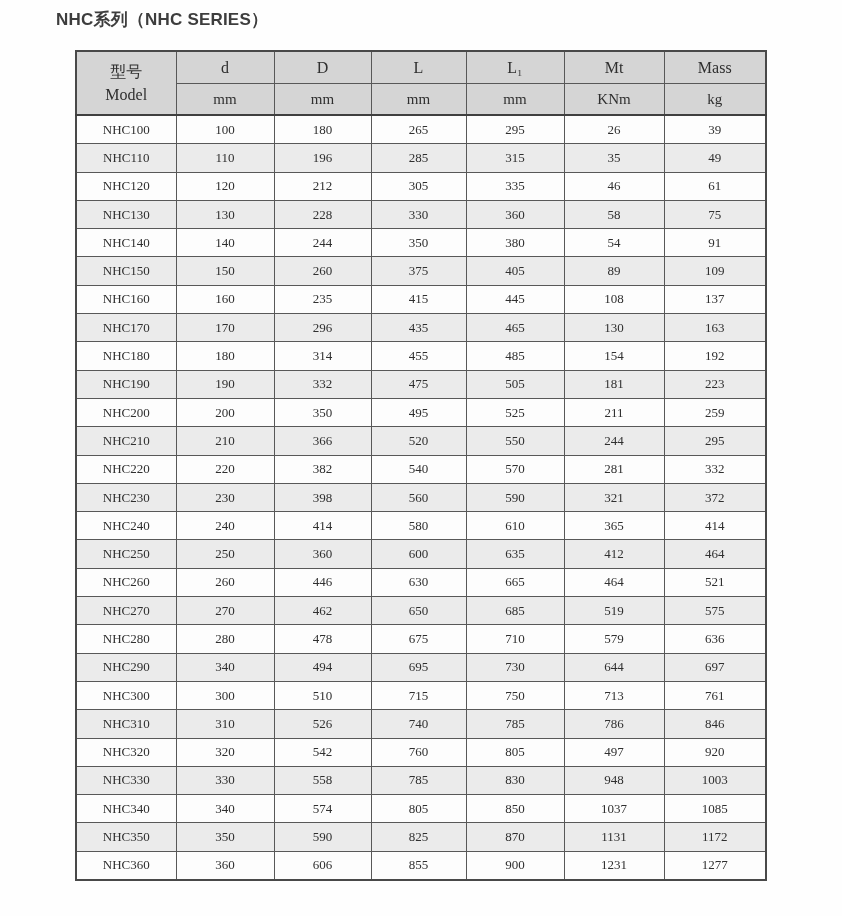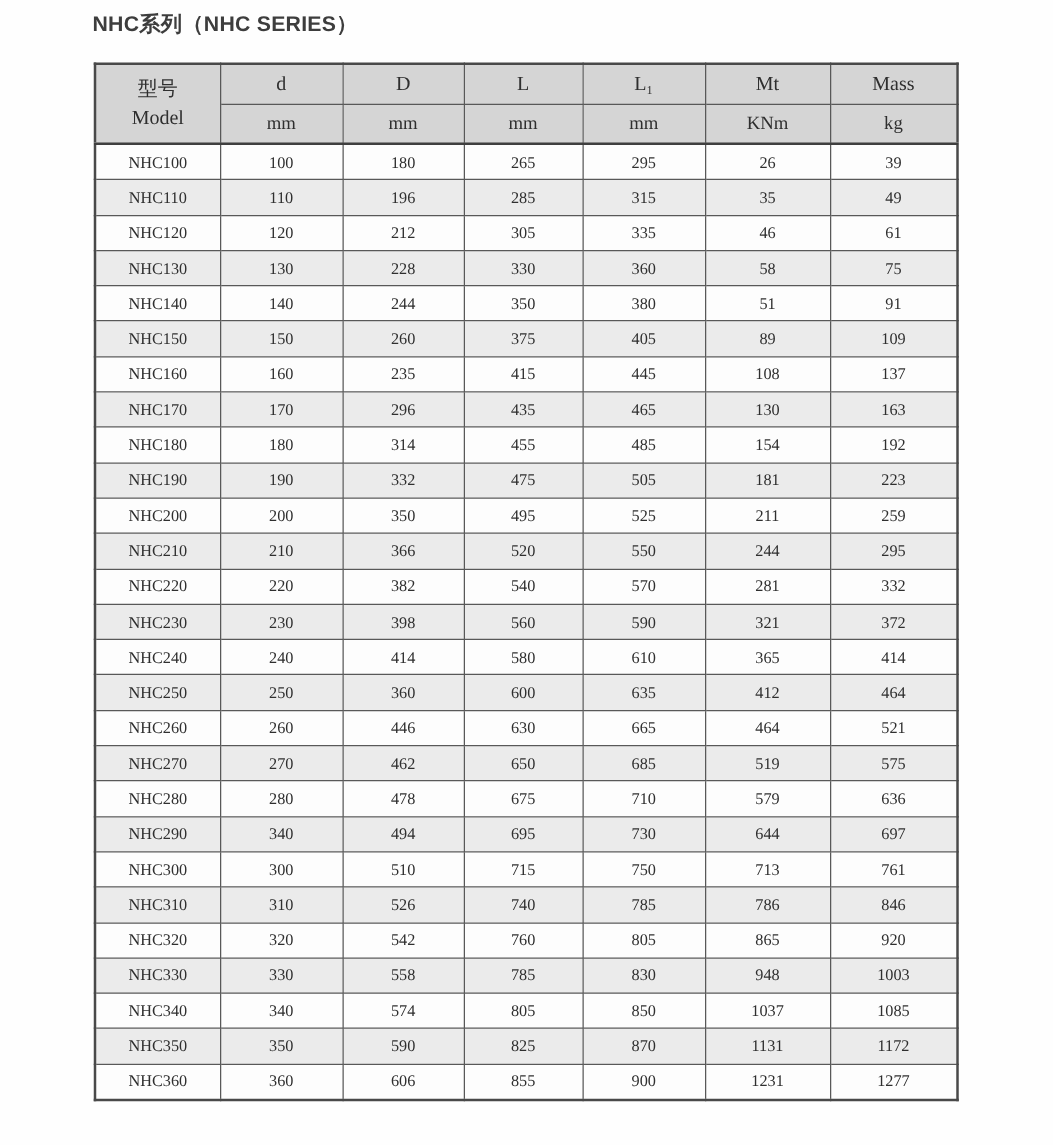--- a/index.html
+++ b/index.html
@@ -10,21 +10,21 @@
   .page {
     position: relative;
     width: 842px;
     height: 916px;
     background: #fefefe;
     overflow: hidden;
     font-family: "Liberation Serif", serif;
   }
   .title {
     position: absolute;
-    left: 74px;
+    left: 56px;
     top: 8px;
     margin: 0;
     font-family: "Liberation Sans", sans-serif;
     font-weight: bold;
     font-size: 17px;
     color: #3d3d3d;
     letter-spacing: 0.2px;
   }
   table.spec-table {
     position: absolute;
@@ -147,21 +147,21 @@
           <td>360</td>
           <td>58</td>
           <td>75</td>
         </tr>
         <tr>
           <td>NHC140</td>
           <td>140</td>
           <td>244</td>
           <td>350</td>
           <td>380</td>
-          <td>51</td>
+          <td>54</td>
           <td>91</td>
         </tr>
         <tr>
           <td>NHC150</td>
           <td>150</td>
           <td>260</td>
           <td>375</td>
           <td>405</td>
           <td>89</td>
           <td>109</td>
@@ -309,21 +309,21 @@
           <td>785</td>
           <td>786</td>
           <td>846</td>
         </tr>
         <tr>
           <td>NHC320</td>
           <td>320</td>
           <td>542</td>
           <td>760</td>
           <td>805</td>
-          <td>865</td>
+          <td>497</td>
           <td>920</td>
         </tr>
         <tr>
           <td>NHC330</td>
           <td>330</td>
           <td>558</td>
           <td>785</td>
           <td>830</td>
           <td>948</td>
           <td>1003</td>

